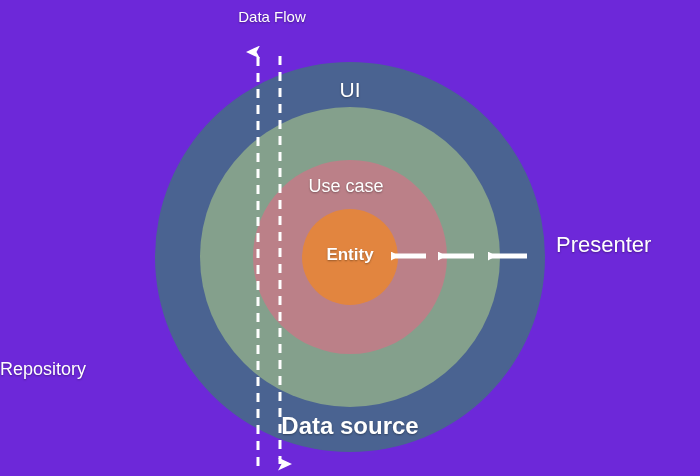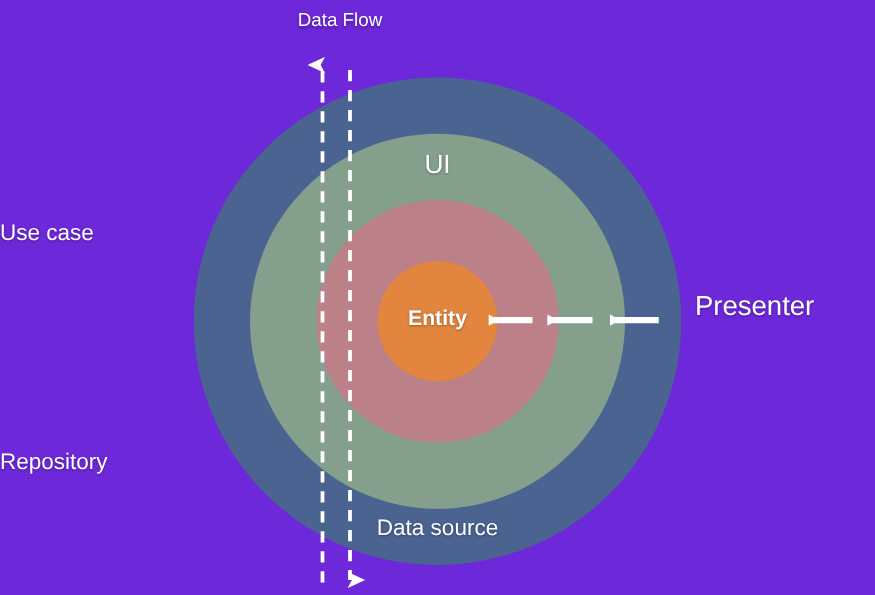--- a/index.html
+++ b/index.html
@@ -31,26 +31,26 @@
     font-family: "Liberation Sans", sans-serif;
     white-space: nowrap;
     text-shadow: 0 1px 2px rgba(0,0,0,0.35);
     pointer-events: none;
   }
   #data-flow-label {
     left: 0; top: 8px; width: 544px;
     text-align: center;
     font-size: 15px;
   }
-  #ring-label-ui      { left: 0; top: 78px;  width: 700px; text-align: center; font-size: 21px; margin-top: 42px; }
+  #ring-label-ui      { left: 0; top: 78px;  width: 700px; text-align: center; font-size: 21px; }
   #ring-label-pres    { left: 0; top: 129px; width: 700px; text-align: center; font-size: 19px; }
-  #ring-label-uc      { left: 0; top: 176px; width: 692px; font-size: 18px; }
+  #ring-label-uc      { left: 0; top: 176px; width: 692px; text-align: center; font-size: 18px; }
   #ring-label-entity  { left: 0; top: 245px; width: 700px; text-align: center; font-size: 17px; font-weight: bold; }
   #ring-label-repo    { left: 0; top: 359px; width: 688px; text-align: left; font-size: 18px; }
-  #ring-label-ds      { left: 0; top: 412px; width: 700px; text-align: center; font-size: 18px; }
+  #ring-label-ds      { left: 0; top: 412px; width: 700px; text-align: center; font-size: 24px; font-weight: bold; }
   
   #ring-label-ui, #ring-label-pres, #ring-label-uc,
   #ring-label-entity, #ring-label-repo, #ring-label-ds {
     left: 0px;
   }
   #dep-rule-label {
     left: 556px; top: 232px; width: 140px;
     text-align: left;
     font-size: 22px;
     line-height: 1.18;

